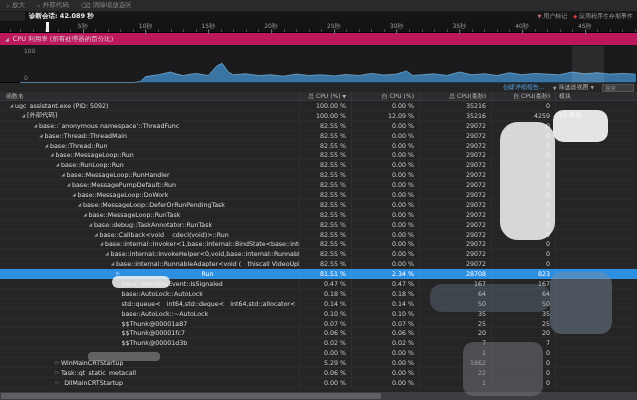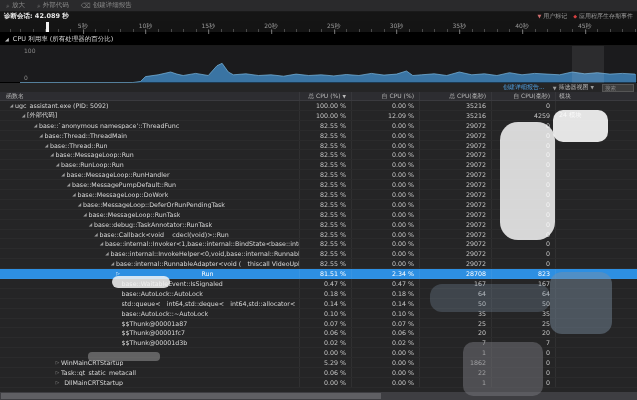--- a/index.html
+++ b/index.html
@@ -6,35 +6,35 @@
   *{box-sizing:border-box;font-family:"DejaVu Sans",sans-serif;}
   .screen{position:relative;width:637px;height:400px;background:#252526;overflow:hidden;
           display:flex;flex-direction:column;color:#cfcfcf;}
   
   .toolbar{height:12px;flex:0 0 12px;background:#2a2a2c;display:flex;align-items:center;
            gap:12px;padding:0 6px;border-bottom:1px solid #1a1a1a;}
   .tbtn{display:flex;align-items:center;gap:2px;font-size:6.5px;color:#8c8c8c;cursor:default;}
   .ticon{font-size:7px;color:#7a7a7a;line-height:8px;}
   
   .sessionrow{height:9px;flex:0 0 9px;background:#151515;display:flex;align-items:center;
-              justify-content:space-between;padding:0 4px;}
+              justify-content:space-between;padding:0 4px;margin-left:25px;}
   .sess{font-size:6.5px;font-weight:bold;color:#e6e6e6;white-space:nowrap;}
   .legend{display:flex;gap:6px;font-size:6px;color:#9a9a9a;white-space:nowrap;
           max-width:96px;overflow:hidden;}
   .lg-user{color:#cc6e6e;font-size:5px;} .lg-app{color:#d84040;font-size:5px;}
   
   .ruler{height:12px;flex:0 0 12px;background:#141414;position:relative;border-bottom:1px solid #000;}
   .ruler .minor{position:absolute;left:0;right:0;bottom:0;height:3px;
      background:repeating-linear-gradient(to right,#4a4a4a 0 1px,transparent 1px 12.55px);
      background-position:20px 0;}
   .tick{position:absolute;top:1px;font-size:6px;color:#9a9a9a;transform:translateX(-50%);}
   .tick i{position:absolute;left:50%;top:8px;width:1px;height:4px;background:#777;font-style:normal;}
   .caret{position:absolute;left:46px;top:1px;width:3px;height:10px;background:#f2f2f2;}
   
-  .cpuhdr{height:13px;flex:0 0 13px;background:#000000;display:flex;align-items:center;
+  .cpuhdr{height:13px;flex:0 0 13px;background:#be185d;display:flex;align-items:center;
           gap:4px;padding:0 5px;border-bottom:1px solid #1a1a1a;}
   .exp{font-size:5px;color:#bcbcbc;} .cputitle{font-size:6.5px;color:#d6d6d6;}
   
   .chart{height:37px;flex:0 0 37px;background:#1b1b1d;position:relative;border-bottom:1px solid #000;}
   .ylab{position:absolute;left:24px;font-size:6px;color:#8a8a8a;line-height:6px;}
   .ylab.top{top:2px;} .ylab.bot{bottom:1px;}
   .chart svg{position:absolute;inset:0;}
   .selband{position:absolute;left:572px;top:0;width:32px;height:37px;background:rgba(255,255,255,0.08);}
   
   .filterrow{height:9px;flex:0 0 9px;background:#252526;display:flex;align-items:center;
@@ -79,21 +79,21 @@
     <span class="tbtn">
       <span class="ticon">⌕</span>
       <span>放大</span>
     </span>
     <span class="tbtn">
       <span class="ticon">⌕</span>
       <span>外部代码</span>
     </span>
     <span class="tbtn">
       <span class="ticon">⌫</span>
-      <span>创建详细报告</span>
+      <span>清除缩放选区</span>
     </span>
   </div>
 
   <div class="sessionrow">
     <span class="sess">诊断会话: 42.089 秒</span>
     <span class="legend">
       <span><span class="lg-user">▼</span> <span>用户标记</span></span>
       <span><span class="lg-app">◆</span> <span>应用程序生存期事件</span></span>
     </span>
   </div>

